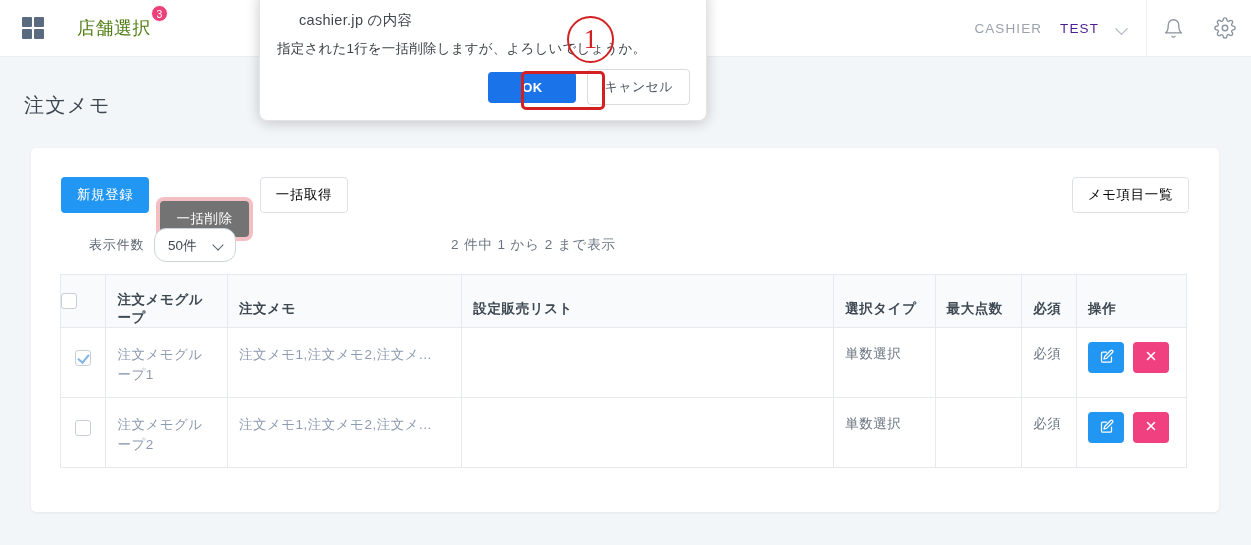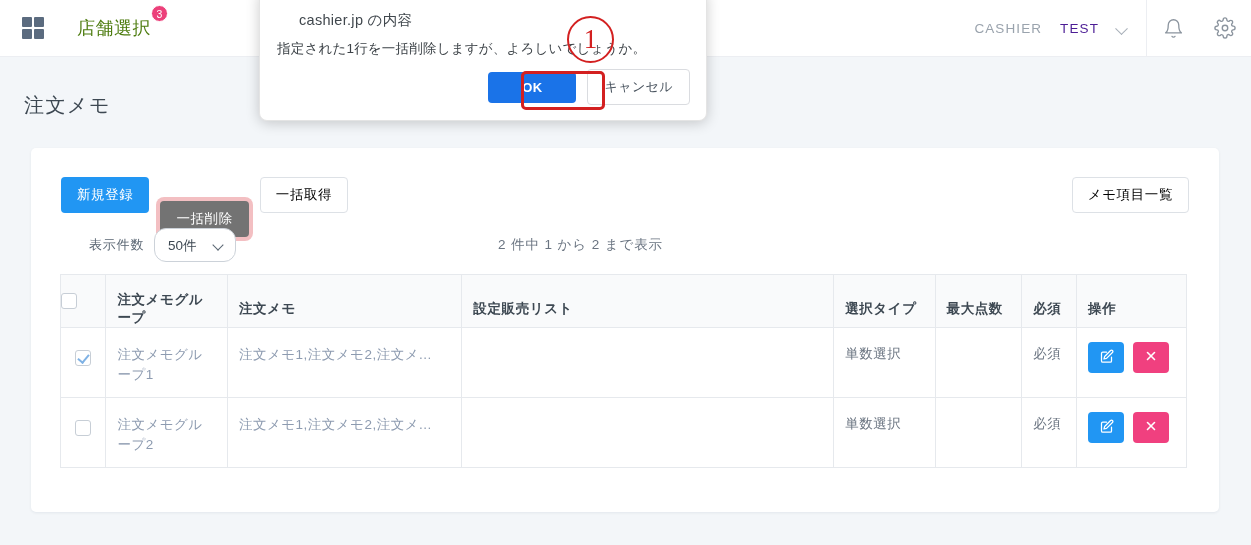--- a/index.html
+++ b/index.html
@@ -68,21 +68,21 @@
   .subbar { position: absolute; left: 30px; top: 80px; right: 20px; height: 34px; }
   .len-label { position: absolute; left: 28px; top: 8px; font-size: 13px; color: #5a6673; letter-spacing: .8px; }
   .len-select {
     position: absolute; left: 93px; top: 0;
     width: 82px; height: 34px; border: 1px solid #ccd2d9; border-radius: 12px;
     background: #fff; font-size: 13.5px; color: #3d4852; font-family: inherit;
     padding-left: 13px; appearance: none; -webkit-appearance: none; cursor: pointer;
   }
   .len-caret { position: absolute; left: 153px; top: 13px; width: 8px; height: 8px;
     border-right: 1.5px solid #5a6673; border-bottom: 1.5px solid #5a6673; transform: rotate(45deg); pointer-events: none; }
-  .count-info { position: absolute; left: 390px; top: 8px; font-size: 13.5px; color: #6a7481; letter-spacing: .9px; margin-left: 47px; }
+  .count-info { position: absolute; left: 390px; top: 8px; font-size: 13.5px; color: #6a7481; letter-spacing: .9px; }
 
   
   table.grid { position: absolute; left: 29px; top: 126px; width: 1127px; border-collapse: collapse; }
   table.grid th, table.grid td { border: 1px solid #e6e9ed; vertical-align: top; }
   table.grid thead th {
     background: #f9fafb; height: 52px; font-size: 13.5px; color: #3d4852;
     font-weight: bold; text-align: left; padding: 16px 11px 0 11px; letter-spacing: .6px;
     vertical-align: middle;
   }
   table.grid tbody td { height: 70px; font-size: 13.5px; padding: 17px 11px 0 11px; letter-spacing: .5px; }

